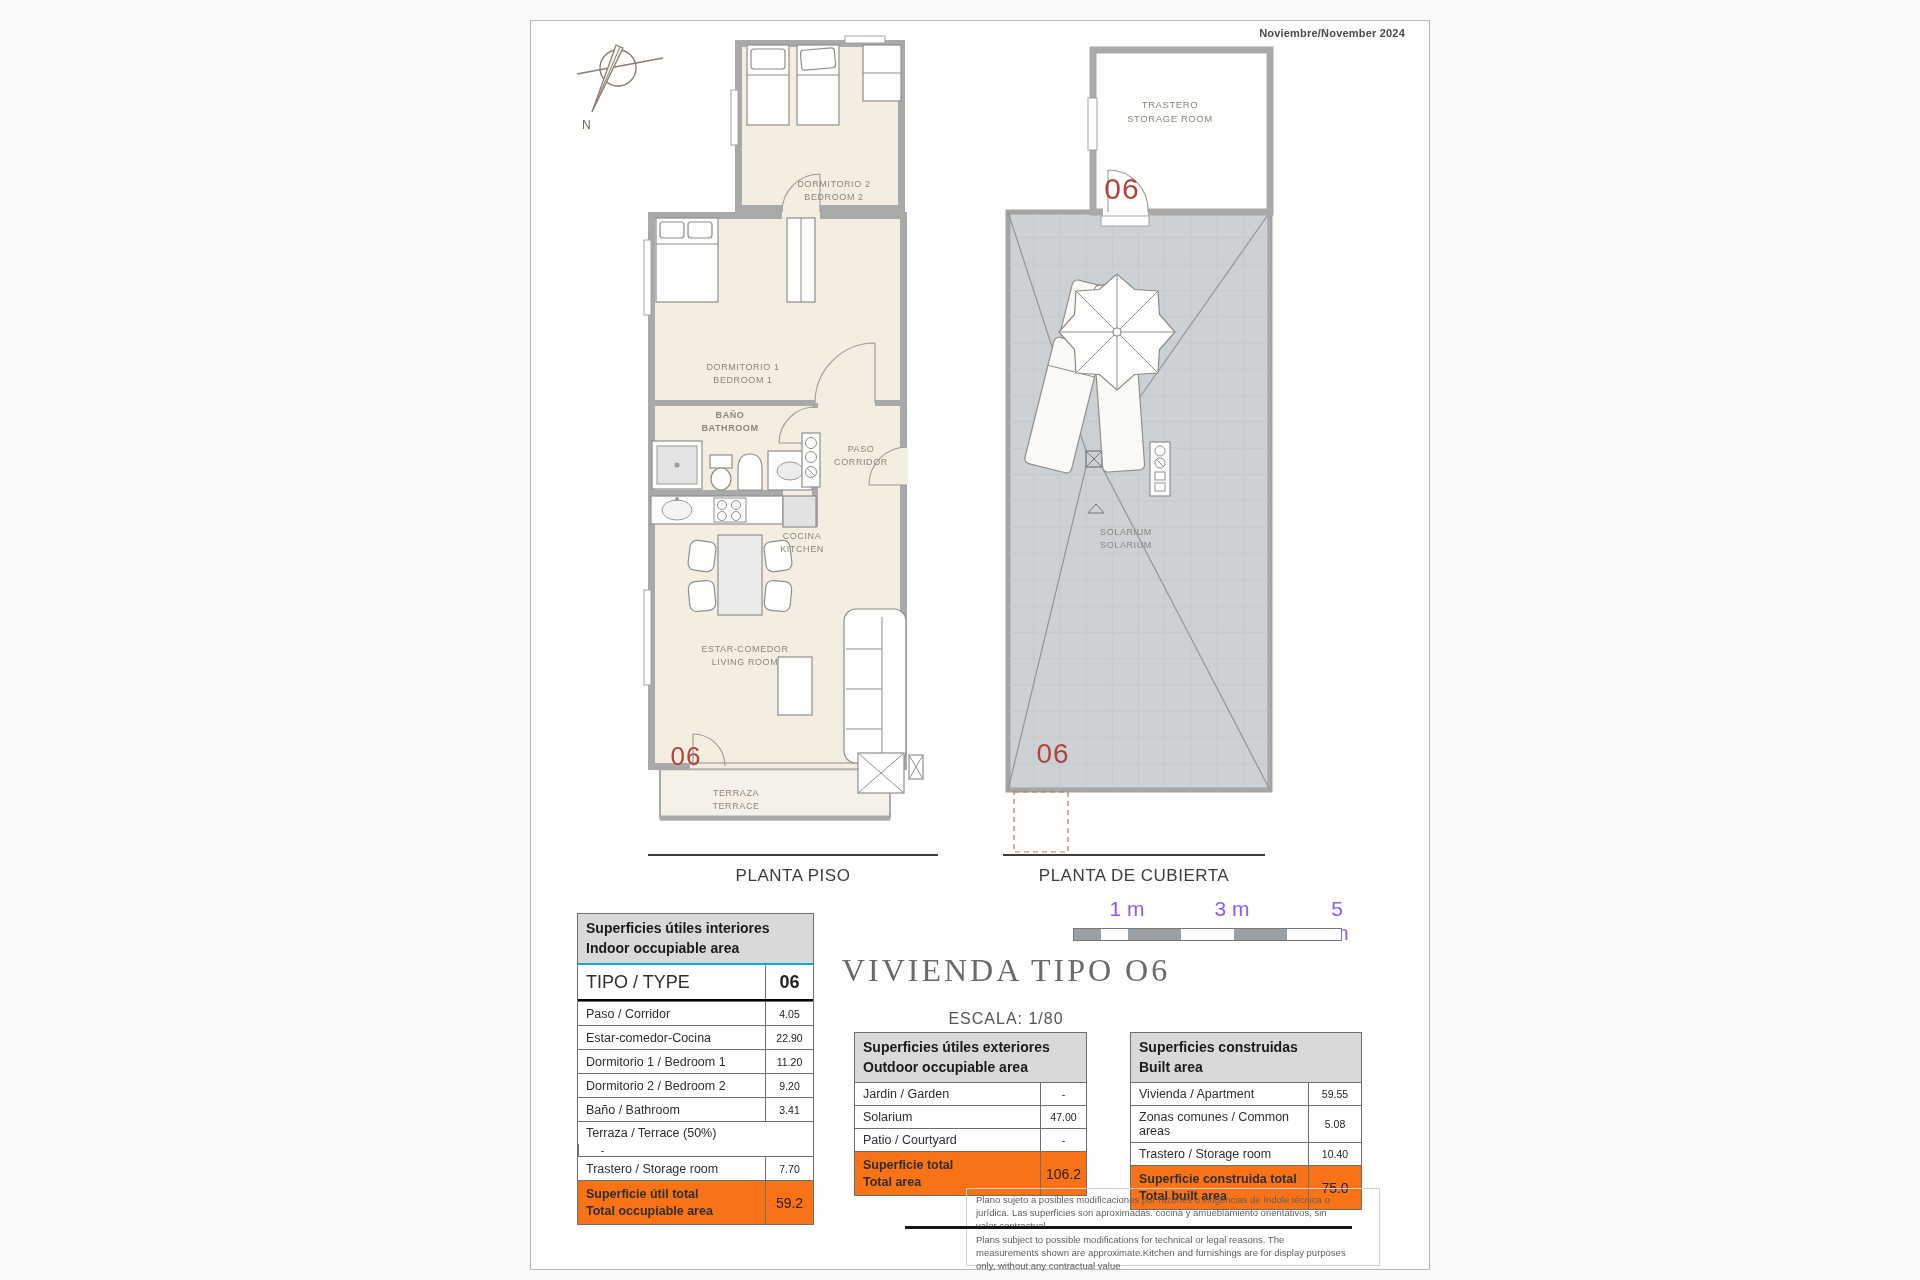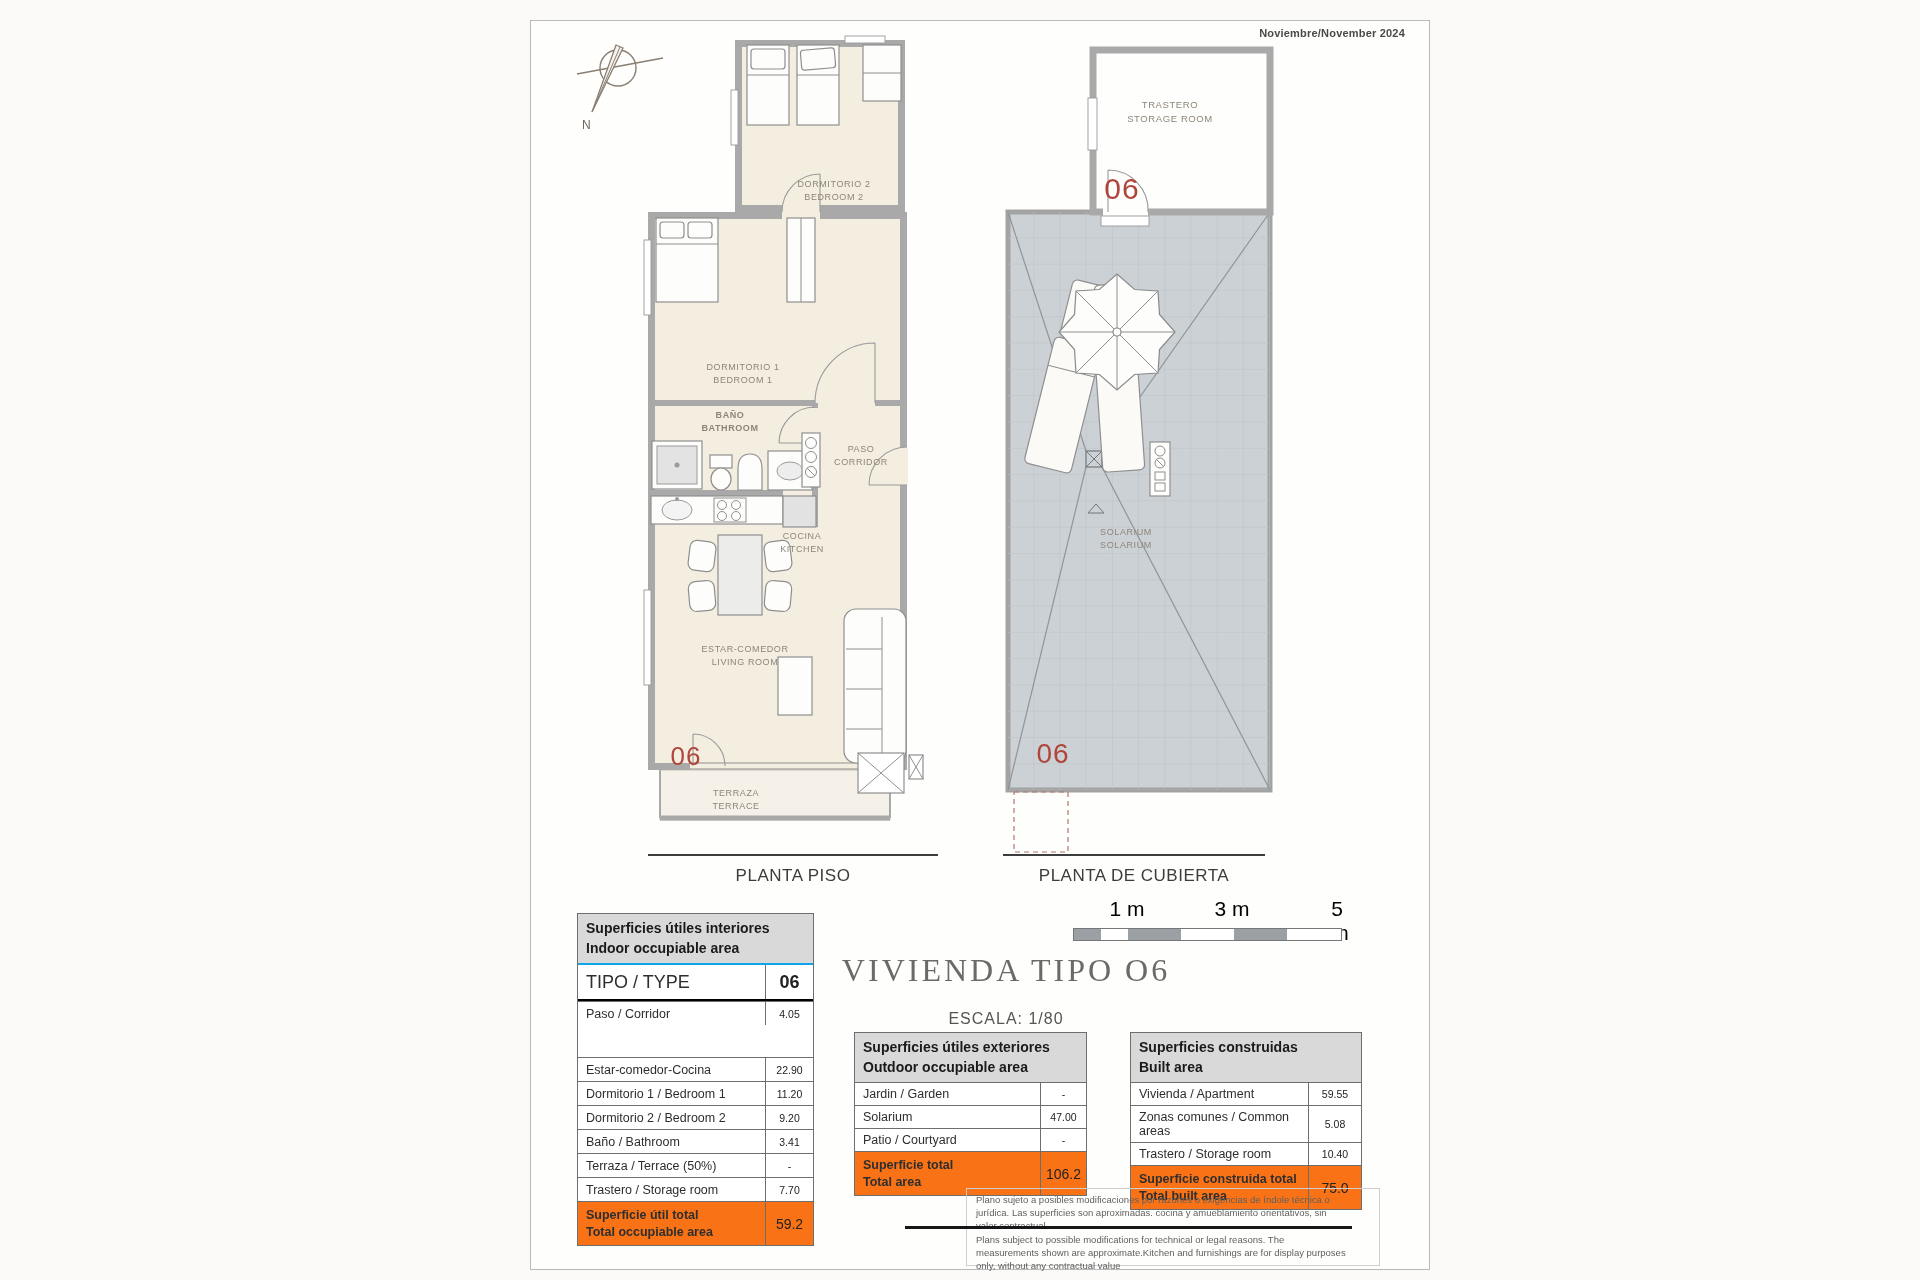--- a/index.html
+++ b/index.html
@@ -28,21 +28,21 @@
     position:absolute;transform:translateX(-50%);
     font-size:26px;color:#b0453c;letter-spacing:1px;line-height:1;
   }
   .plan-underline{position:absolute;height:2px;background:#3d3d3d;}
   .plan-caption{
     position:absolute;text-align:center;font-size:17px;color:#3c3c3c;
     letter-spacing:.5px;
   }
   
   .scalebar-label{
-    position:absolute;transform:translateX(-50%);font-size:21px;color:#000000;
+    position:absolute;transform:translateX(-50%);font-size:21px;color:#8b5cf6;
   }
   .scalebar{
     position:absolute;top:31px;left:0;height:11px;display:flex;
     border:1px solid #777;box-sizing:content-box;background:#fff;
   }
   .sb-seg{height:100%;}
   
   .main-title{
     font-family:"Liberation Serif",serif;font-weight:400;font-size:32px;
     color:#6a6a6a;letter-spacing:3px;text-align:center;margin:0;
@@ -347,37 +347,37 @@
     <span>Indoor occupiable area</span>
   </div>
   <div class="dt-row dt-type">
     <div class="dt-lab">TIPO / TYPE</div>
     <div class="dt-val">06</div>
   </div>
   <div class="dt-row" style="min-height:23px;">
     <div class="dt-lab">Paso / Corridor</div>
     <div class="dt-val">4.05</div>
   </div>
-  <div class="dt-row" style="min-height:23px;margin-top:32px;">
+  <div class="dt-row" style="min-height:23px;">
     <div class="dt-lab">Estar-comedor-Cocina</div>
     <div class="dt-val">22.90</div>
   </div>
   <div class="dt-row" style="min-height:23px;">
     <div class="dt-lab">Dormitorio 1 / Bedroom 1</div>
     <div class="dt-val">11.20</div>
   </div>
   <div class="dt-row" style="min-height:23px;">
     <div class="dt-lab">Dormitorio 2 / Bedroom 2</div>
     <div class="dt-val">9.20</div>
   </div>
   <div class="dt-row" style="min-height:23px;">
     <div class="dt-lab">Baño / Bathroom</div>
     <div class="dt-val">3.41</div>
   </div>
-  <div class="dt-row" style="min-height:23px;">
+  <div class="dt-row" style="min-height:23px;flex-direction:column;">
     <div class="dt-lab">Terraza / Terrace (50%)</div>
     <div class="dt-val">-</div>
   </div>
   <div class="dt-row" style="min-height:23px;">
     <div class="dt-lab">Trastero / Storage room</div>
     <div class="dt-val">7.70</div>
   </div>
   <div class="dt-row dt-total">
     <div class="dt-lab">
       <span>Superficie útil total</span>

